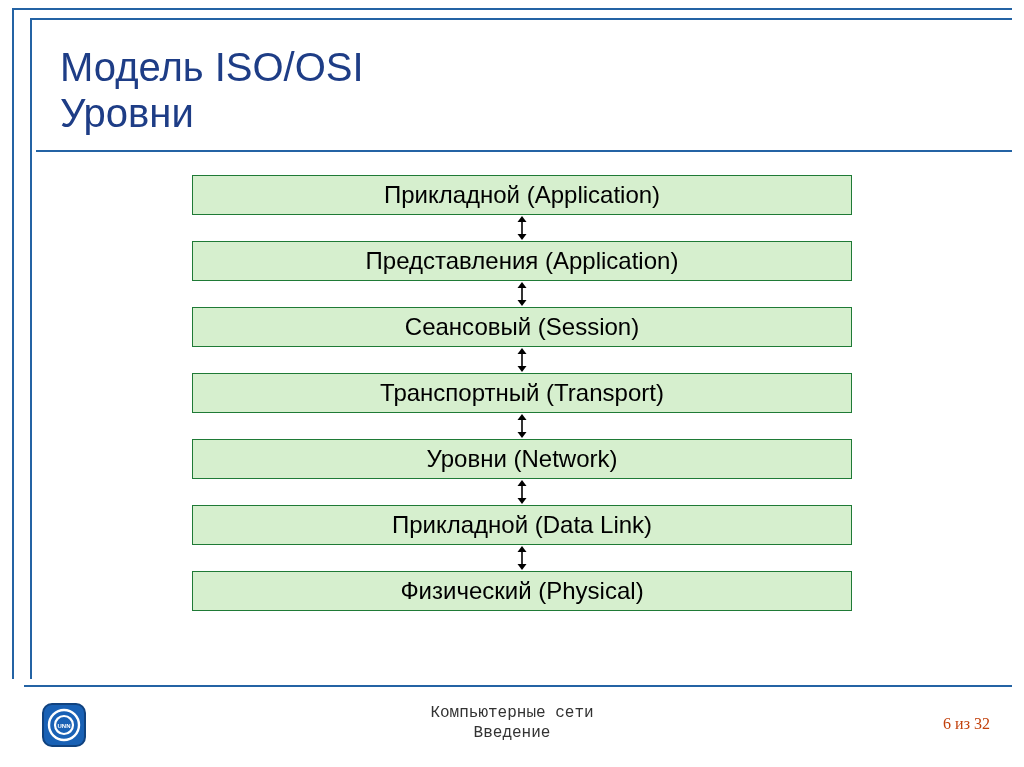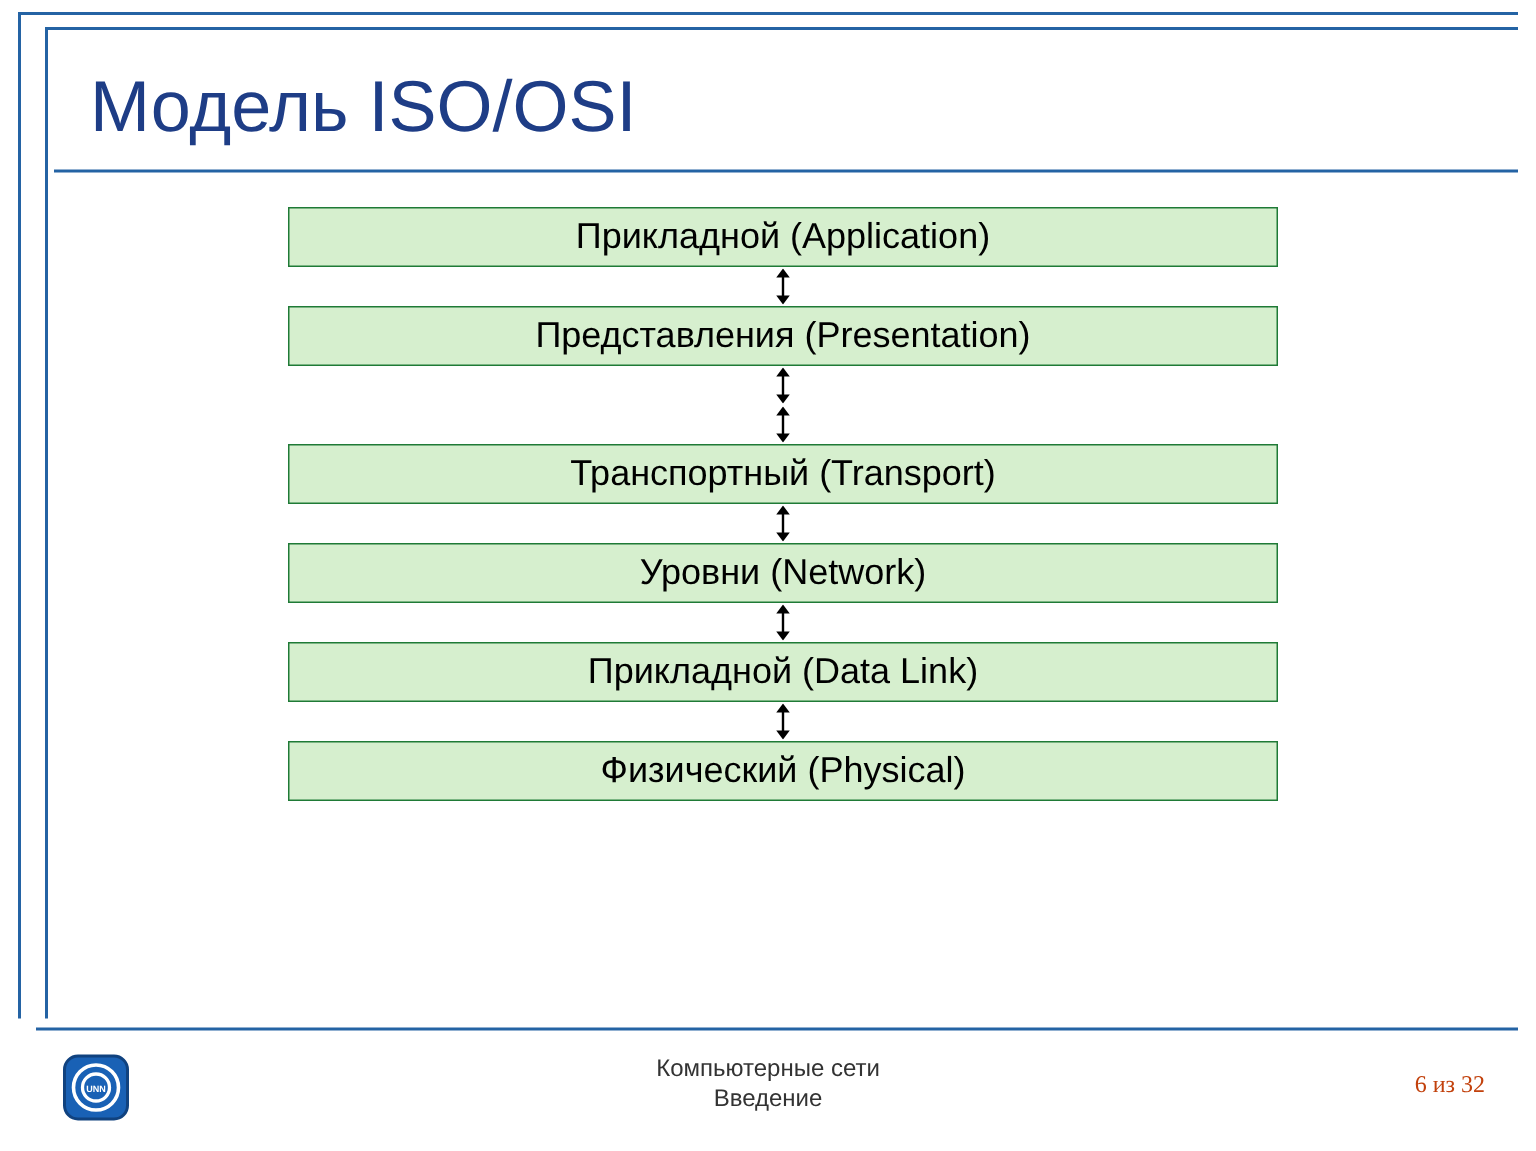--- a/index.html
+++ b/index.html
@@ -38,21 +38,21 @@
       left: 30px;
       right: 12px;
       bottom: 88px;
       border-top: 2px solid #2463a4;
       border-left: 2px solid #2463a4;
       background: #fff;
     }
     .title-block {
       padding: 24px 28px 14px 28px;
       color: #1e3d86;
-      font-size: 48px;
+      font-size: 40px;
       font-weight: 400;
       line-height: 1.15;
     }
     .title-line { display: block; }
     .divider {
       margin-left: 4px;
       margin-right: 0;
       height: 2px;
       background: #2463a4;
     }
@@ -104,21 +104,21 @@
       background: #1961b5;
       display: flex;
       align-items: center;
       justify-content: center;
       border: 2px solid #10427f;
     }
     .footer-center {
       position: absolute;
       left: 0; right: 0; bottom: 6px;
       text-align: center;
-      font-family: Liberation Sans, sans-serif;
+      font-family: Liberation Mono, monospace;
       font-size: 16px;
       color: #333;
       line-height: 1.25;
     }
     .page-number {
       position: absolute;
       right: 34px;
       bottom: 16px;
       font-family: Georgia, 'Times New Roman', serif;
       font-size: 16px;
@@ -128,47 +128,51 @@
 </head>
 <body>
 
 <div class="slide">
   <div class="outer-border-top"></div>
   <div class="outer-border-left"></div>
 
   <div class="content-frame">
     <div class="title-block">
       <span class="title-line">Модель ISO/OSI</span>
+      <span class="title-line">Уровни</span>
     </div>
     <div class="divider"></div>
 
     <div class="layers">
 
       <div class="layer-box">
         <span>Прикладной (Application)</span>
       </div>
       <div class="arrow">
         <svg width="14" height="24" viewBox="0 0 14 24">
           <line x1="7" y1="4" x2="7" y2="20" stroke="#000" stroke-width="1.6"></line>
           <polygon points="7,0 2.5,6 11.5,6" fill="#000"></polygon>
           <polygon points="7,24 2.5,18 11.5,18" fill="#000"></polygon>
         </svg>
       </div>
 
       <div class="layer-box">
-        <span>Представления (Presentation)</span>
-      </div>
-      <div class="arrow">
-        <svg width="14" height="24" viewBox="0 0 14 24">
-          <line x1="7" y1="4" x2="7" y2="20" stroke="#000" stroke-width="1.6"></line>
-          <polygon points="7,0 2.5,6 11.5,6" fill="#000"></polygon>
-          <polygon points="7,24 2.5,18 11.5,18" fill="#000"></polygon>
-        </svg>
-      </div>
-
+        <span>Представления (Application)</span>
+      </div>
+      <div class="arrow">
+        <svg width="14" height="24" viewBox="0 0 14 24">
+          <line x1="7" y1="4" x2="7" y2="20" stroke="#000" stroke-width="1.6"></line>
+          <polygon points="7,0 2.5,6 11.5,6" fill="#000"></polygon>
+          <polygon points="7,24 2.5,18 11.5,18" fill="#000"></polygon>
+        </svg>
+      </div>
+
+      <div class="layer-box">
+        <span>Сеансовый (Session)</span>
+      </div>
       <div class="arrow">
         <svg width="14" height="24" viewBox="0 0 14 24">
           <line x1="7" y1="4" x2="7" y2="20" stroke="#000" stroke-width="1.6"></line>
           <polygon points="7,0 2.5,6 11.5,6" fill="#000"></polygon>
           <polygon points="7,24 2.5,18 11.5,18" fill="#000"></polygon>
         </svg>
       </div>
 
       <div class="layer-box">
         <span>Транспортный (Transport)</span>

